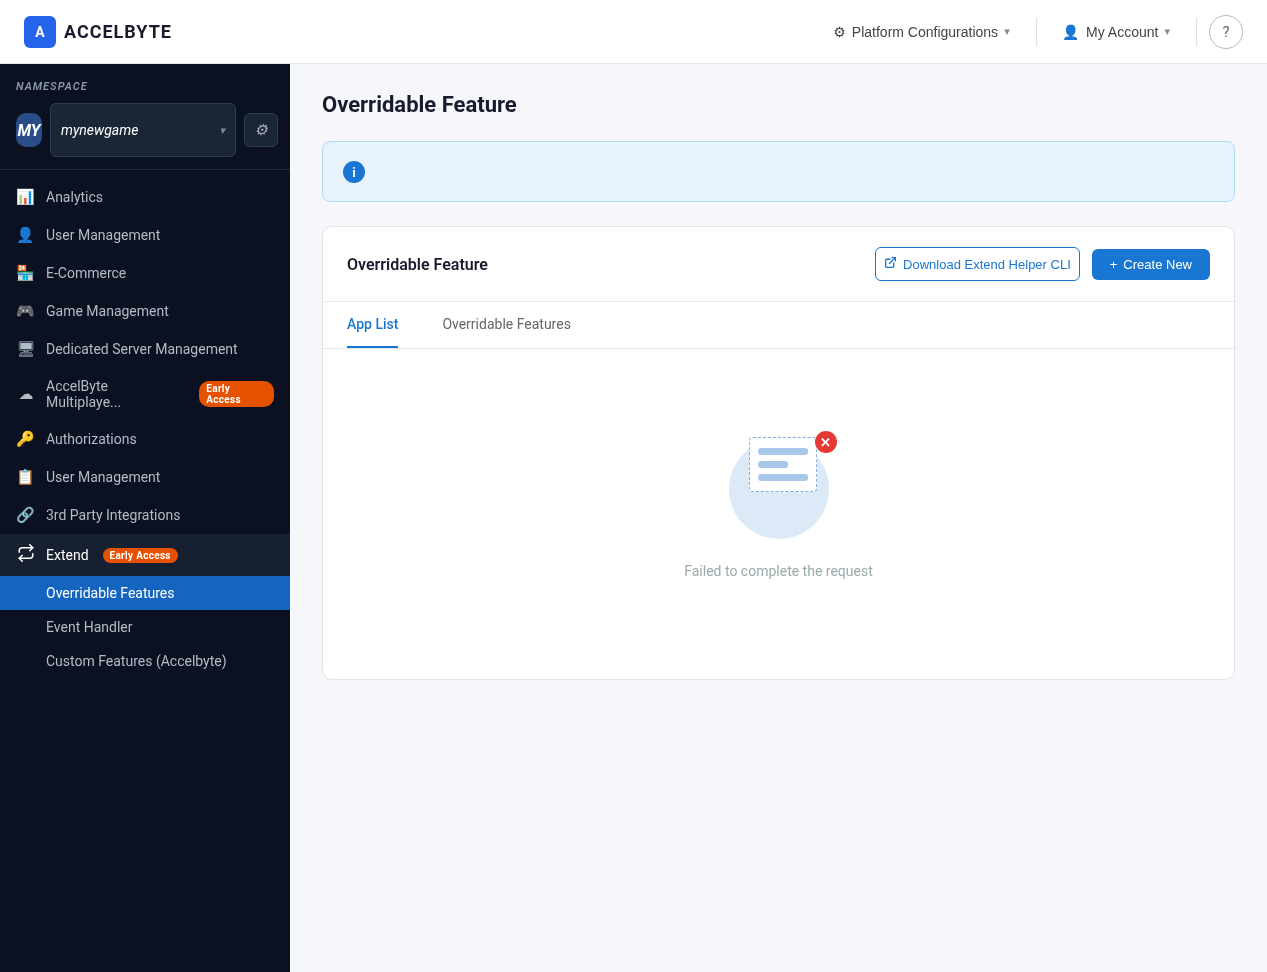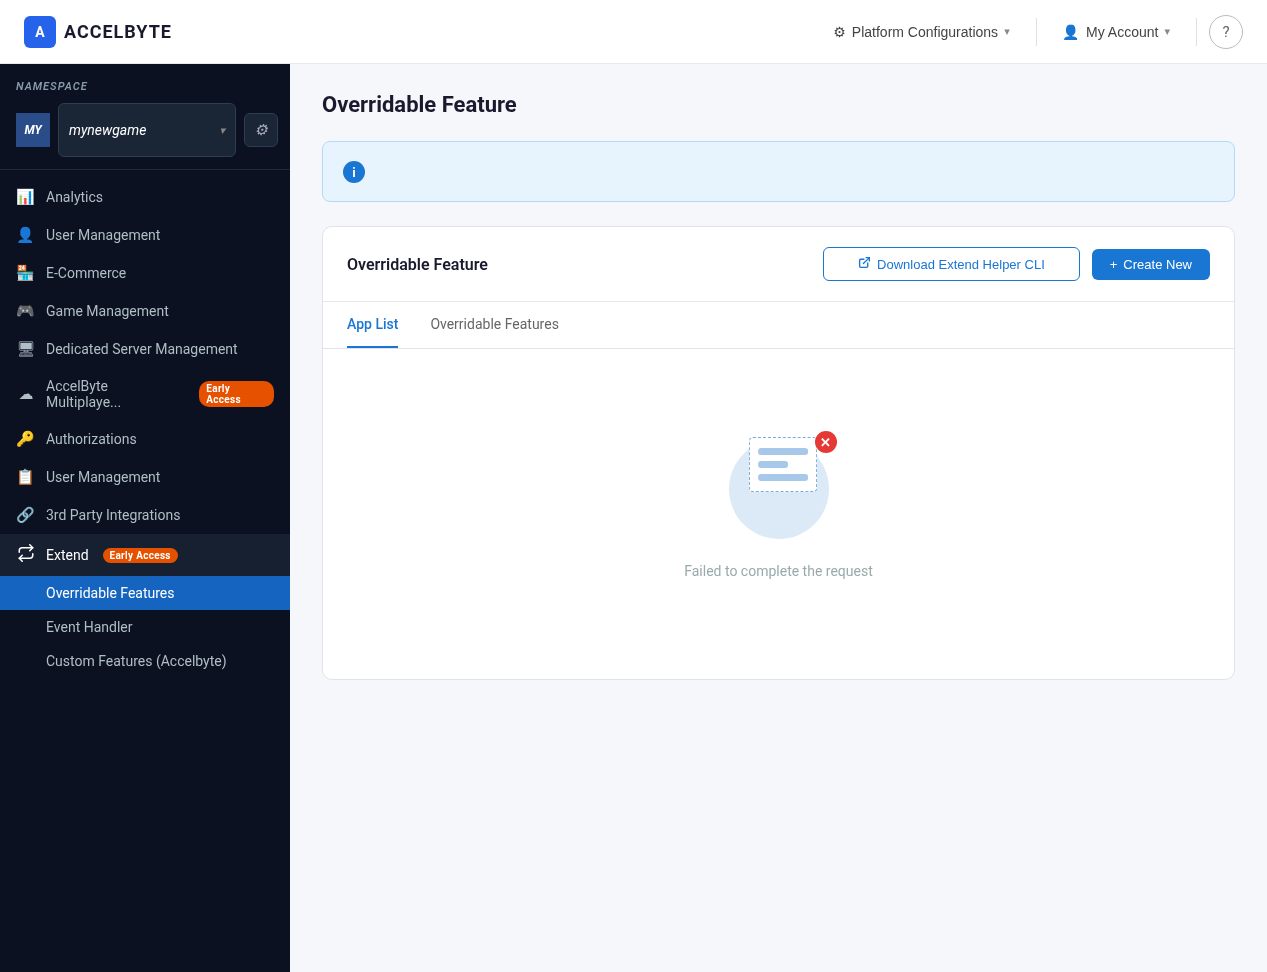--- a/index.html
+++ b/index.html
@@ -105,28 +105,28 @@
       font-weight: 600;
       letter-spacing: 1px;
       margin-bottom: 10px;
     }
     .namespace-selector {
       display: flex;
       align-items: center;
       gap: 8px;
     }
     .ns-badge {
-      width: 34px;
+      width: 26px;
       height: 34px;
       background: #2a4d8a;
-      border-radius: 0;
-      display: flex;
-      align-items: center;
-      justify-content: center;
-      font-size: 12px;
+      border-radius: 10px;
+      display: flex;
+      align-items: center;
+      justify-content: center;
+      font-size: 16px;
       font-weight: 700;
       color: #fff;
       flex-shrink: 0;
     }
     .ns-dropdown {
       flex: 1;
       background: #1a2535;
       border: 1px solid #2e3d52;
       border-radius: 6px;
       padding: 18px 10px;
@@ -245,21 +245,21 @@
       font-size: 16px;
       font-weight: 600;
       color: #1a1a2e;
     }
     .card-actions { display: flex; gap: 12px; align-items: center; }
 
     .btn-secondary {
       display: flex;
       align-items: center;
       gap: 6px;
-      padding: 8px 34px;
+      padding: 8px 8px;
       border: 1.5px solid #1976d2;
       border-radius: 6px;
       color: #1976d2;
       font-size: 13px;
       font-weight: 500;
       cursor: pointer;
       background: #fff;
     }
     .btn-primary {
       display: flex;
@@ -271,21 +271,21 @@
       color: #fff;
       font-size: 13px;
       font-weight: 500;
       cursor: pointer;
       background: #1976d2;
     }
 
     
     .tabs {
       display: flex;
-      gap: 4px;
+      gap: 16px;
       border-bottom: 1px solid #e0e4ea;
       padding: 0 24px;
     }
     .tab {
       padding: 14px 0;
       margin-right: 28px;
       font-size: 14px;
       color: #666;
       cursor: pointer;
       border-bottom: 2px solid transparent;

